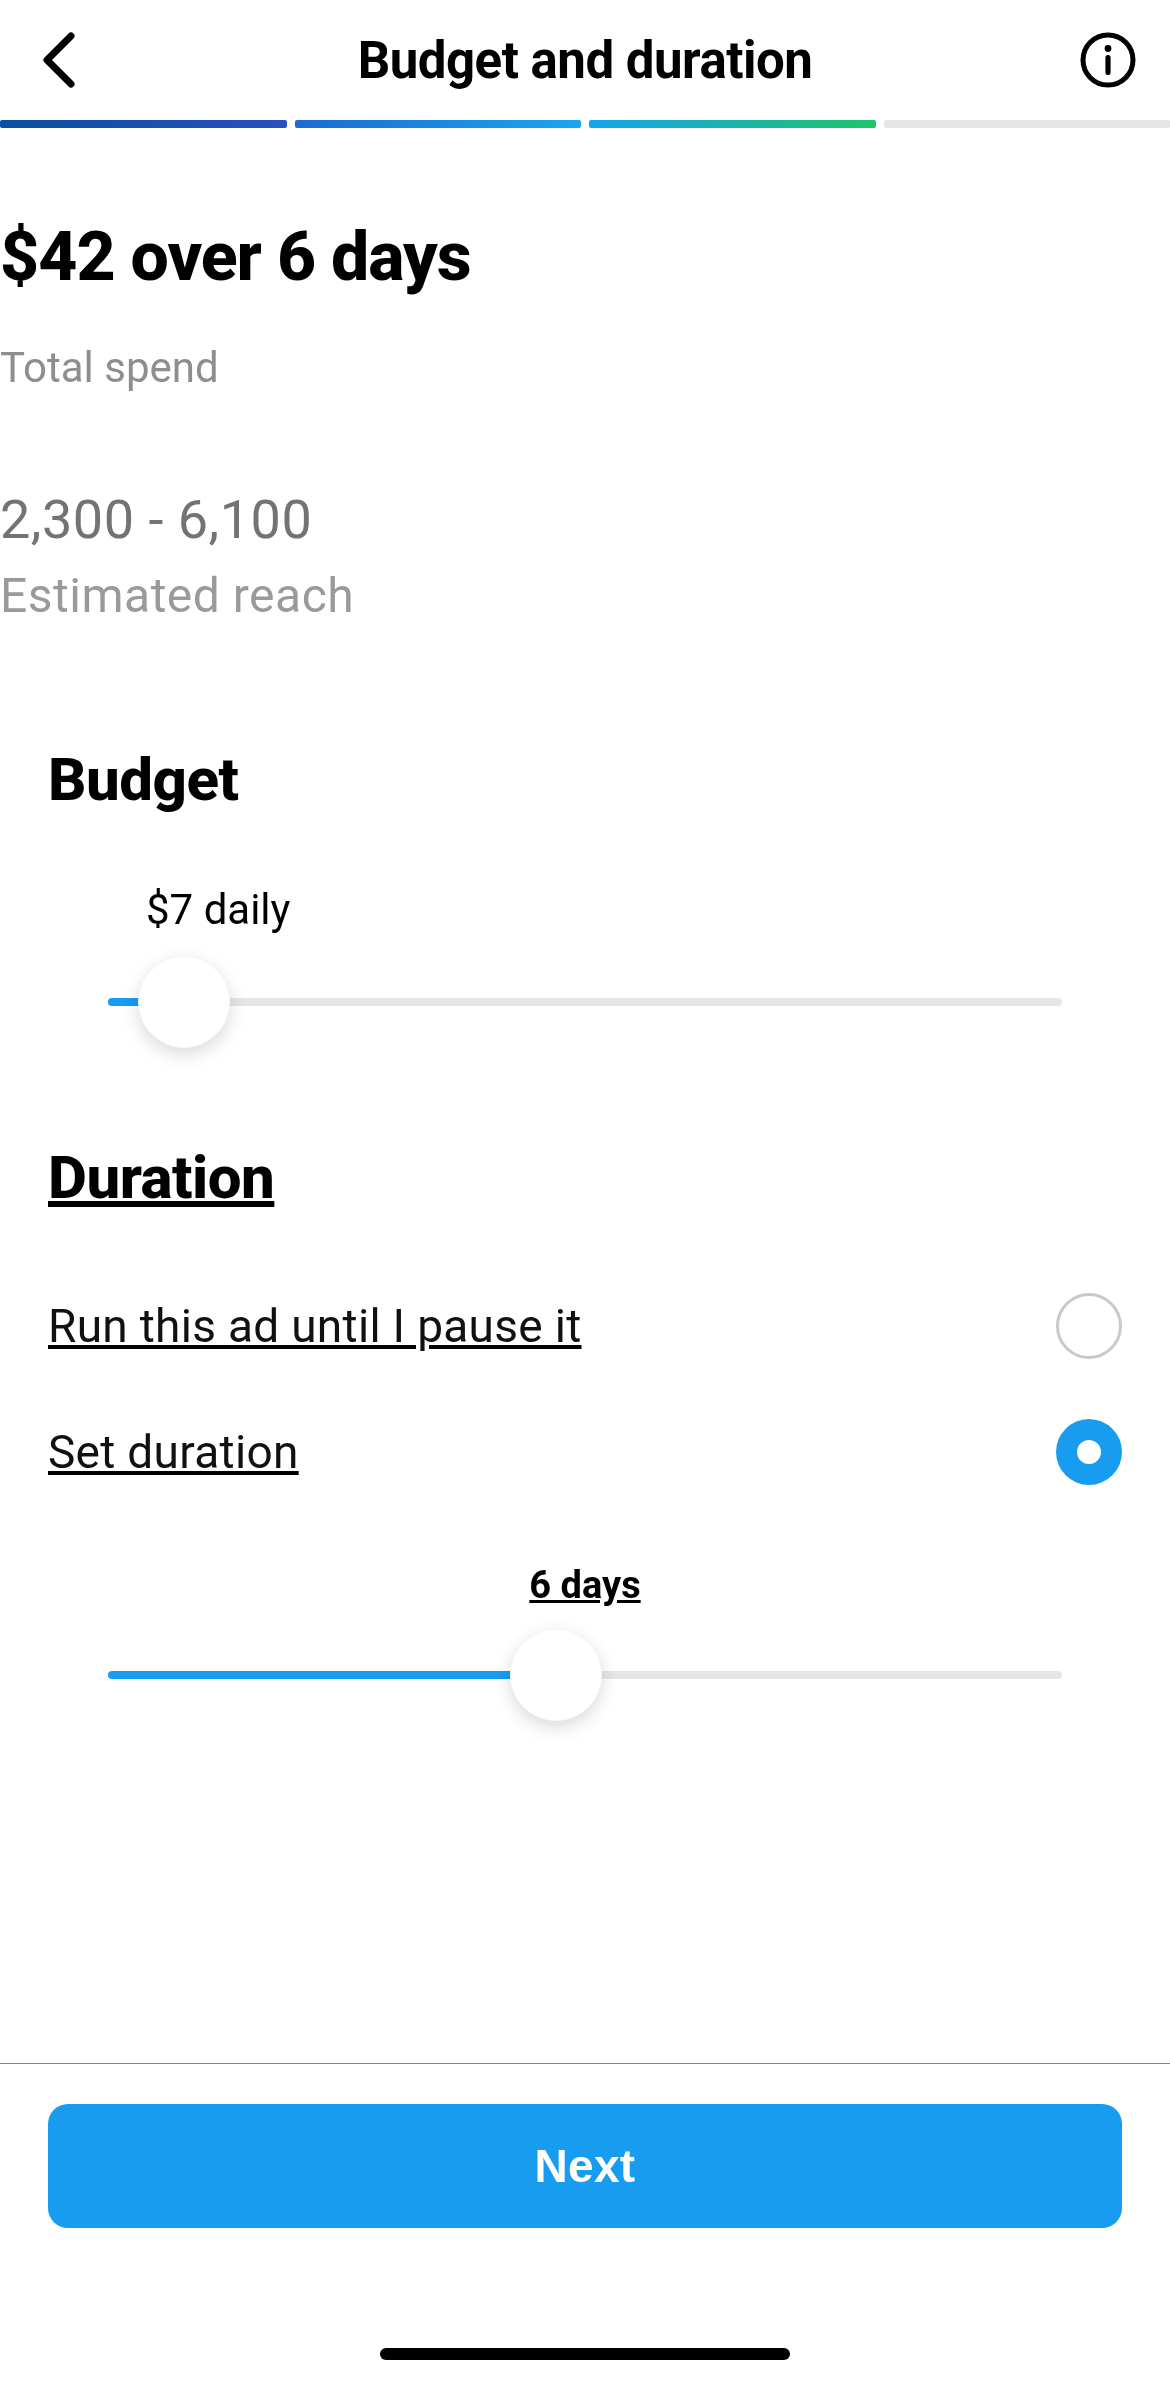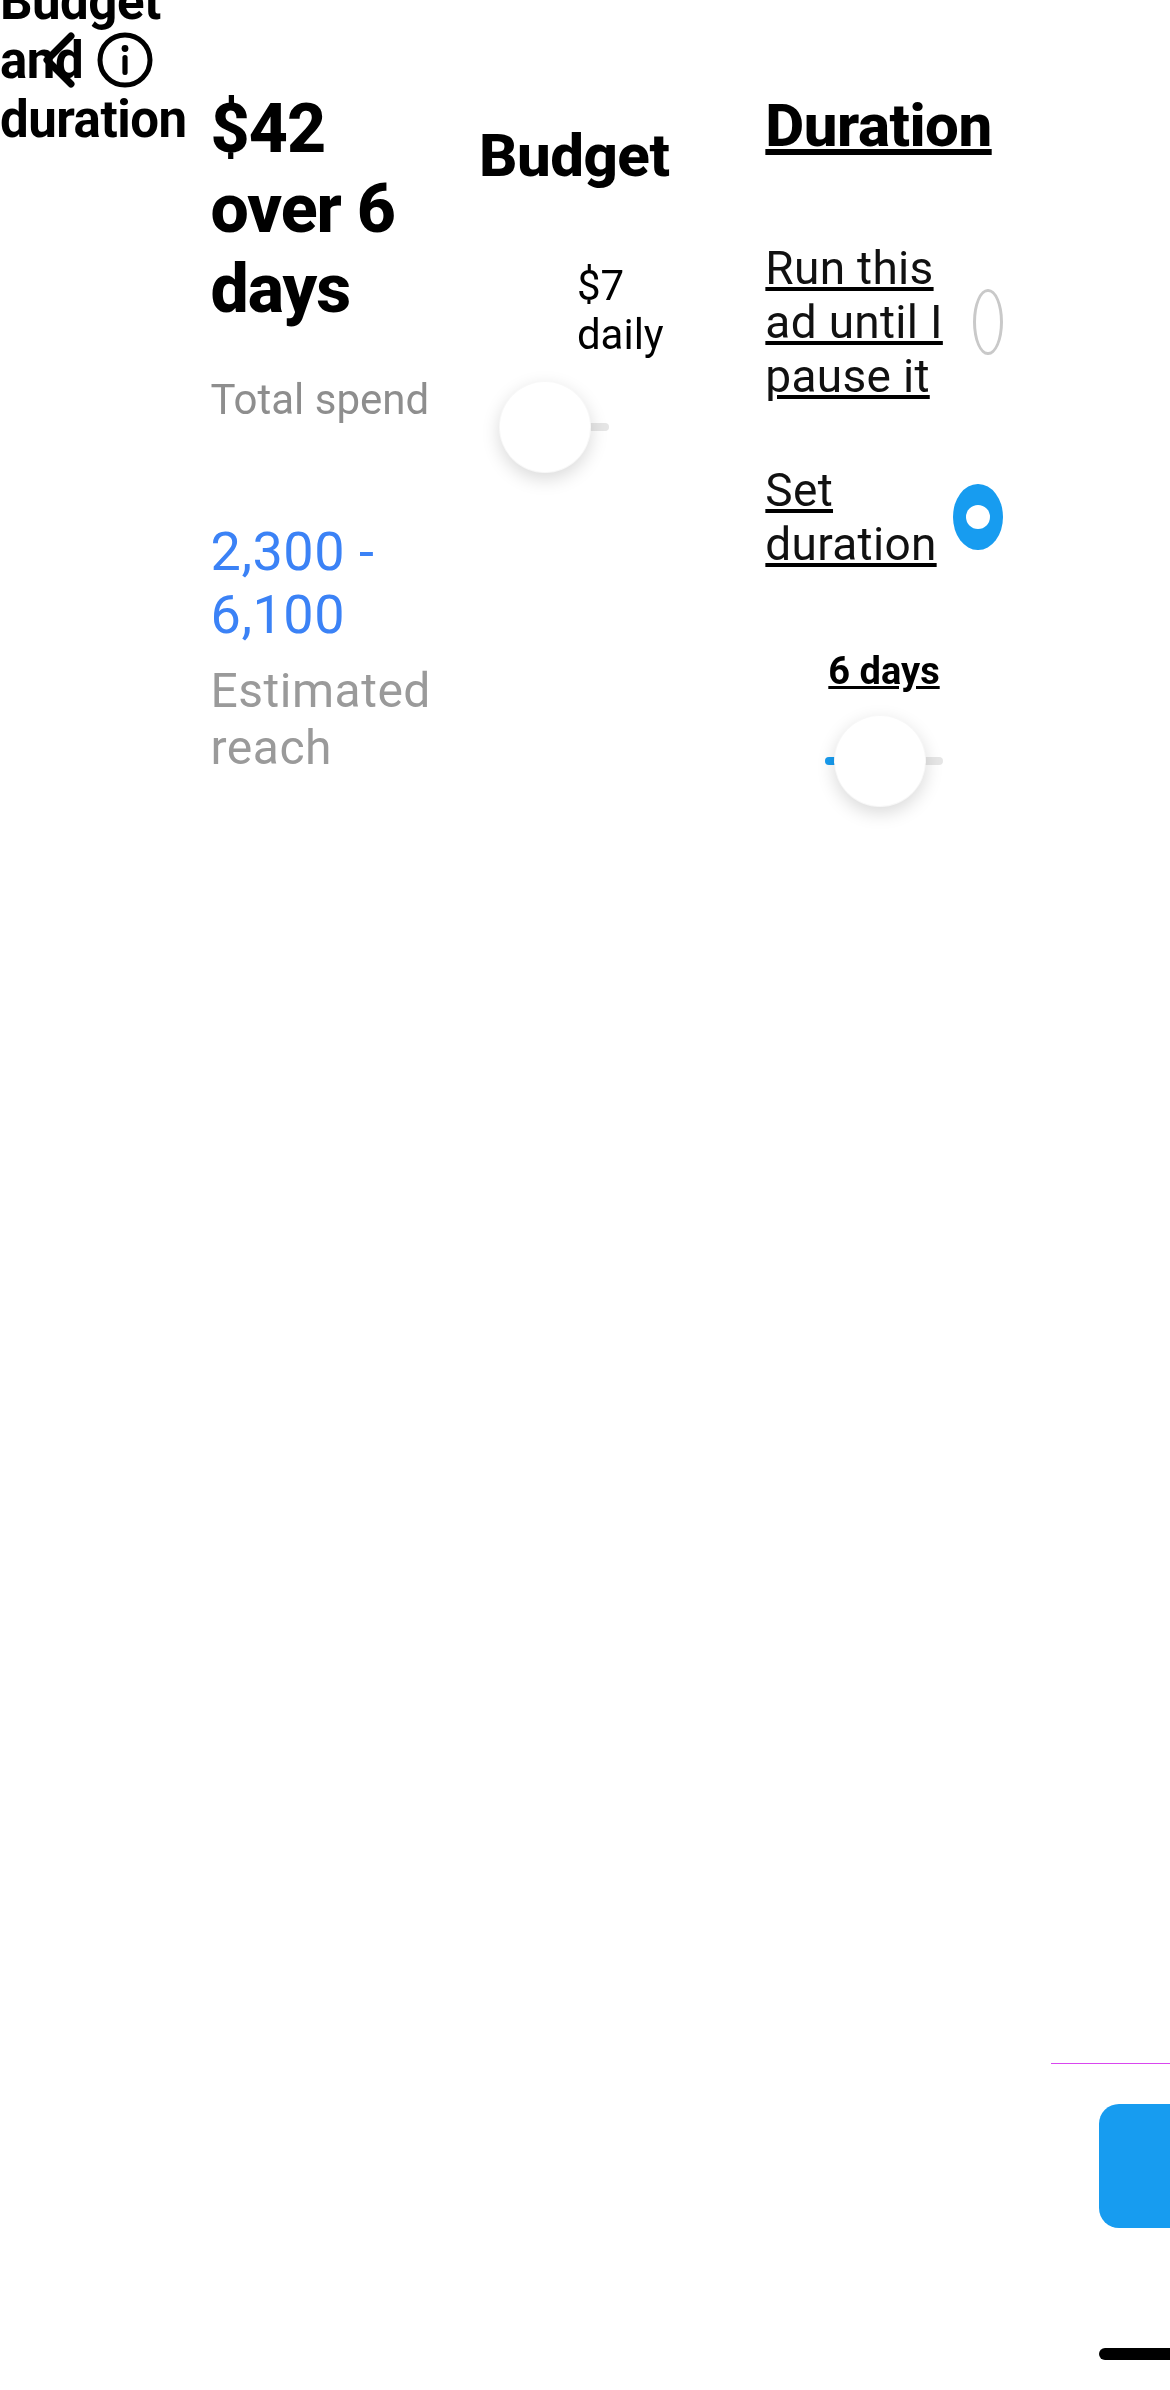--- a/index.html
+++ b/index.html
@@ -1,37 +1,37 @@
 <!DOCTYPE html>
 <html><head>
   <meta charset="utf-8">
   <style>
     * { margin: 0; padding: 0; box-sizing: border-box; }
     html, body { width: 1170px; height: 2390px; background: #fff; font-family: -apple-system, BlinkMacSystemFont, "Segoe UI", Roboto, Helvetica, Arial, sans-serif; color: #000; -webkit-font-smoothing: antialiased; }
-    .screen { width: 1170px; height: 2390px; position: relative; display: flex; }
+    .screen { width: 1170px; height: 2390px; position: relative; display: flex; flex-direction: column; }
 
     
     .header { position: relative; height: 120px; display: flex; align-items: center; justify-content: center; }
     .header-title { font-size: 51px; font-weight: 700; letter-spacing: -0.5px; }
     .back-btn { position: absolute; left: 24px; top: 50%; transform: translateY(-50%); width: 70px; height: 70px; display: flex; align-items: center; justify-content: center; background: none; border: none; cursor: pointer; }
     .info-btn { position: absolute; right: 30px; top: 50%; transform: translateY(-50%); width: 64px; height: 64px; display: flex; align-items: center; justify-content: center; background: none; border: none; cursor: pointer; }
 
     
     .progress { display: flex; gap: 8px; padding: 0 0 0 0; height: 8px; }
     .seg { height: 8px; flex: 1; border-radius: 2px; }
     .seg-done { background: linear-gradient(90deg, #0a4fa0 0%, #2a4fbf 100%); }
     .seg-mid { background: linear-gradient(90deg, #1b6bd1 0%, #1aa6ef 100%); }
     .seg-active { background: linear-gradient(90deg, #14a4ee 0%, #21c36a 100%); }
     .seg-todo { background: #e6e6e6; }
 
     
     .summary { text-align: left; padding-top: 89px; }
     .summary-title { font-size: 68px; font-weight: 800; letter-spacing: -1px; }
     .summary-sub { font-size: 42px; color: #8e8e8e; margin-top: 46px; }
-    .reach-val { font-size: 54px; color: #3b82f6; margin-top: 96px; letter-spacing: 0.5px; }
+    .reach-val { font-size: 54px; color: #737373; margin-top: 96px; letter-spacing: 0.5px; }
     .reach-sub { font-size: 48px; color: #9a9a9a; margin-top: 16px; letter-spacing: 0.5px; }
 
     
     .section { padding: 0 48px; }
     .section-h { font-size: 60px; font-weight: 800; letter-spacing: -0.5px; }
     .budget-section { margin-top: 120px; }
     .budget-label { font-size: 42px; font-weight: 400; margin-top: 70px; margin-left: 98px; }
 
     
     .slider { position: relative; height: 100px; margin-top: 18px; padding: 0 60px; }

